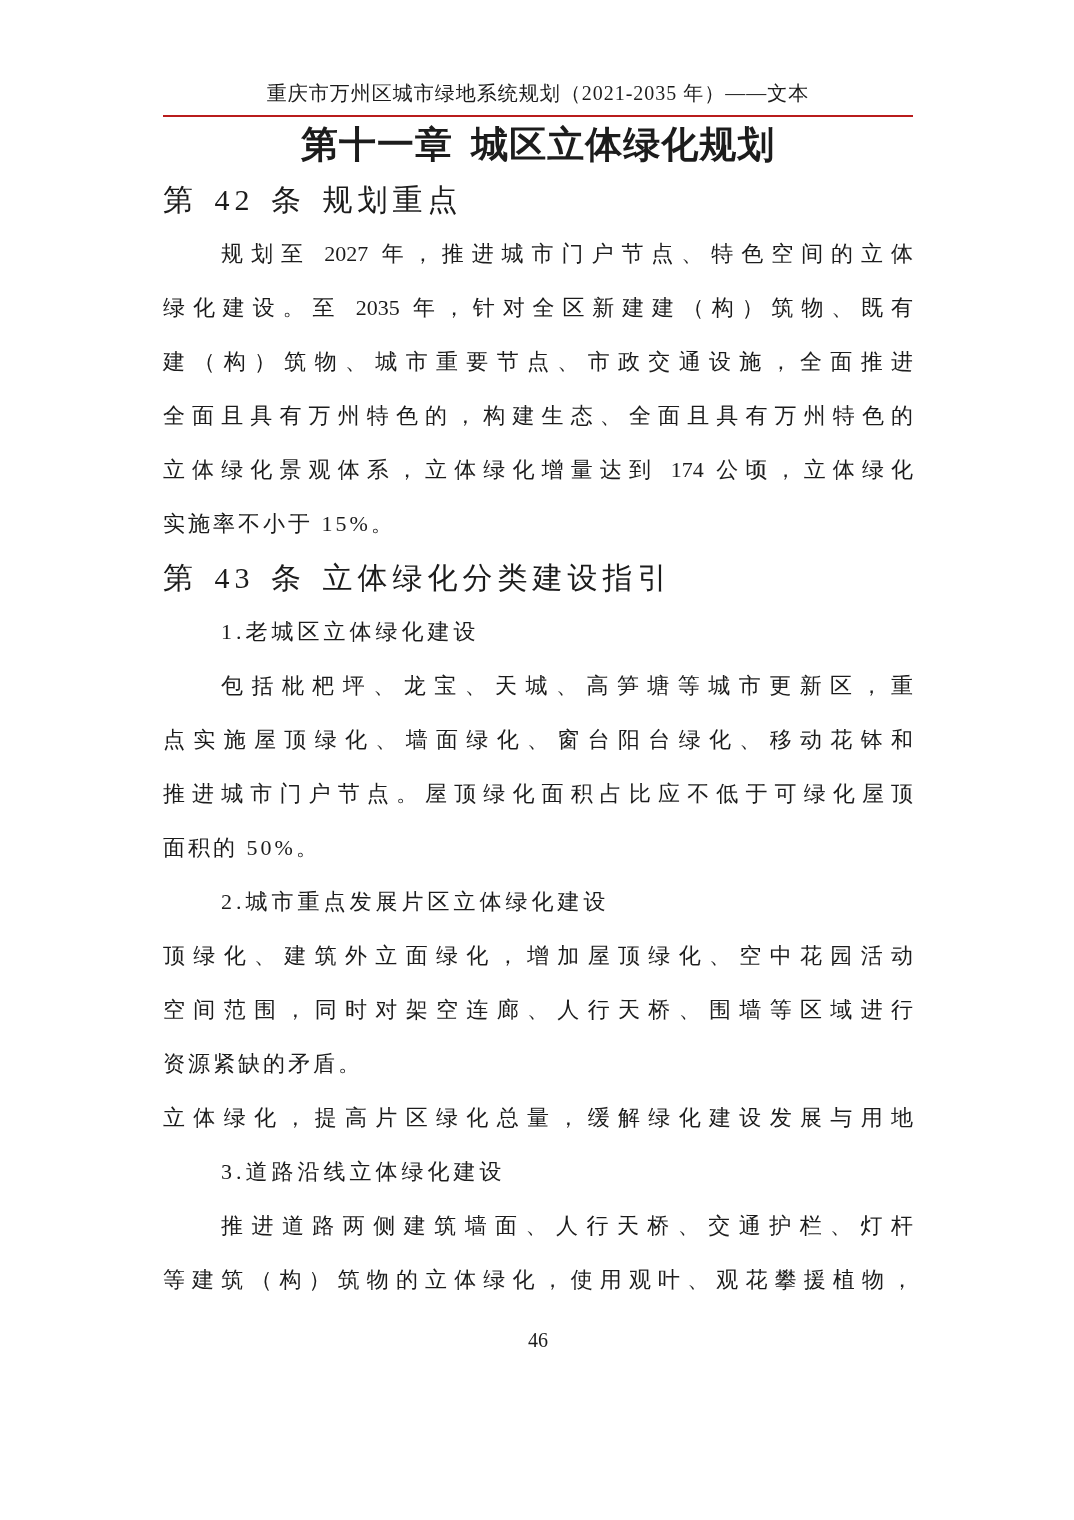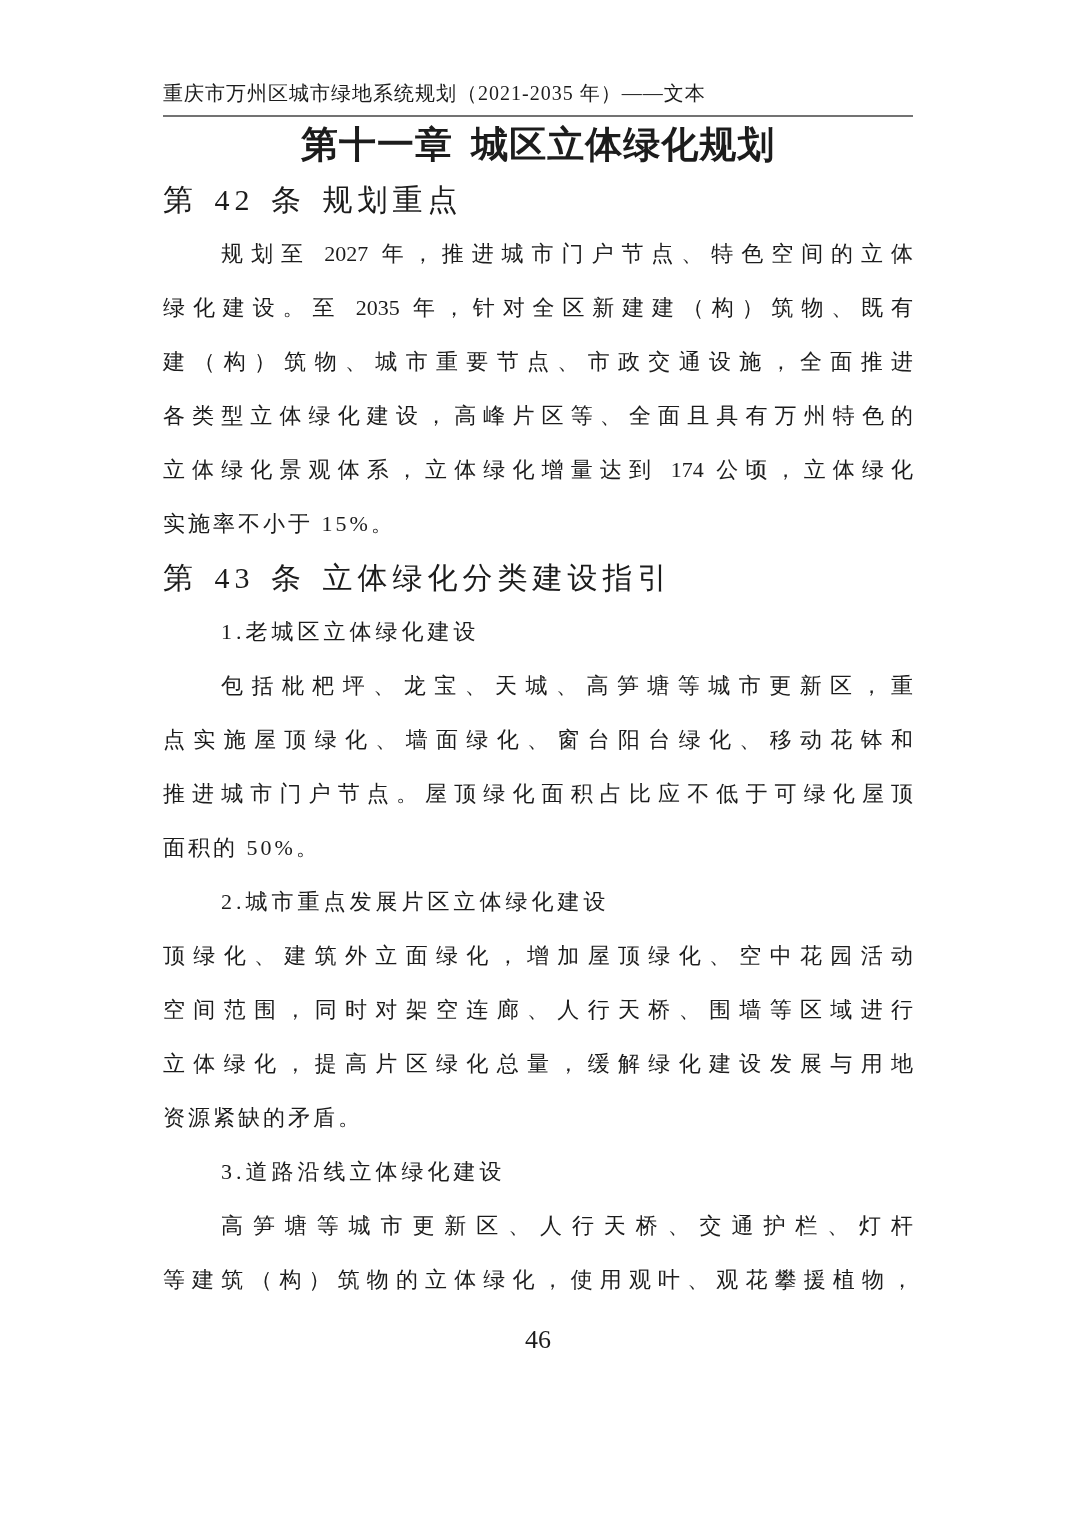--- a/index.html
+++ b/index.html
@@ -14,26 +14,26 @@
     overflow: hidden;
   }
   .inner {
     position: absolute;
     left: 163px;
     top: 0;
     width: 750px;
   }
   .running-header {
     margin-top: 80px;
-    text-align: left;
+    text-align: center;
     font-size: 20px;
     line-height: 26px;
     letter-spacing: 1px;
     padding-bottom: 9px;
-    border-bottom: 2px solid #737373;
+    border-bottom: 2px solid #b91c1c;
   }
   .chapter-title {
     font-size: 37px;
     line-height: 56px;
     font-weight: bold;
     text-align: center;
     letter-spacing: 1px;
     word-spacing: 8px;
     white-space: nowrap;
   }
@@ -57,57 +57,57 @@
     letter-spacing: 5px;
     word-spacing: 4px;
   }
   .line.sub {
     letter-spacing: 4px;
     padding-left: 58px;
   }
   .footer {
     margin-top: 10px;
     text-align: center;
-    font-size: 26px;
+    font-size: 20px;
     line-height: 46px;
   }
 </style>
 </head>
 <body>
 
 <div class="page">
   <div class="inner">
 
     <div class="running-header">
       <span>重庆市万州区城市绿地系统规划（2021-2035 年）——文本</span>
     </div>
 
     <h1 class="chapter-title">第十一章 城区立体绿化规划</h1>
 
     <div class="content-lines" id="content-lines">
         <div class="line h-article">第 42 条 规划重点</div>
         <div class="line justify indent">规划至 2027 年，推进城市门户节点、特色空间的立体</div>
         <div class="line justify">绿化建设。至 2035 年，针对全区新建建（构）筑物、既有</div>
         <div class="line justify">建（构）筑物、城市重要节点、市政交通设施，全面推进</div>
-        <div class="line justify">各类型立体绿化建设，高峰片区等、全面且具有万州特色的</div>
+        <div class="line justify">全面且具有万州特色的，构建生态、全面且具有万州特色的</div>
         <div class="line justify">立体绿化景观体系，立体绿化增量达到 174 公顷，立体绿化</div>
         <div class="line plain">实施率不小于 15%。</div>
         <div class="line h-article">第 43 条 立体绿化分类建设指引</div>
         <div class="line sub">1.老城区立体绿化建设</div>
         <div class="line justify indent">包括枇杷坪、龙宝、天城、高笋塘等城市更新区，重</div>
         <div class="line justify">点实施屋顶绿化、墙面绿化、窗台阳台绿化、移动花钵和</div>
         <div class="line justify">推进城市门户节点。屋顶绿化面积占比应不低于可绿化屋顶</div>
         <div class="line plain">面积的 50%。</div>
         <div class="line sub">2.城市重点发展片区立体绿化建设</div>
         <div class="line justify">顶绿化、建筑外立面绿化，增加屋顶绿化、空中花园活动</div>
         <div class="line justify">空间范围，同时对架空连廊、人行天桥、围墙等区域进行</div>
+        <div class="line plain">资源紧缺的矛盾。</div>
         <div class="line justify">立体绿化，提高片区绿化总量，缓解绿化建设发展与用地</div>
-        <div class="line plain">资源紧缺的矛盾。</div>
         <div class="line sub">3.道路沿线立体绿化建设</div>
-        <div class="line justify indent">高笋塘等城市更新区、人行天桥、交通护栏、灯杆</div>
+        <div class="line justify indent">推进道路两侧建筑墙面、人行天桥、交通护栏、灯杆</div>
         <div class="line justify">等建筑（构）筑物的立体绿化，使用观叶、观花攀援植物，</div>
       </div>
 
     <div class="footer">
       <span>46</span>
     </div>
 
   </div>
 </div>
 

